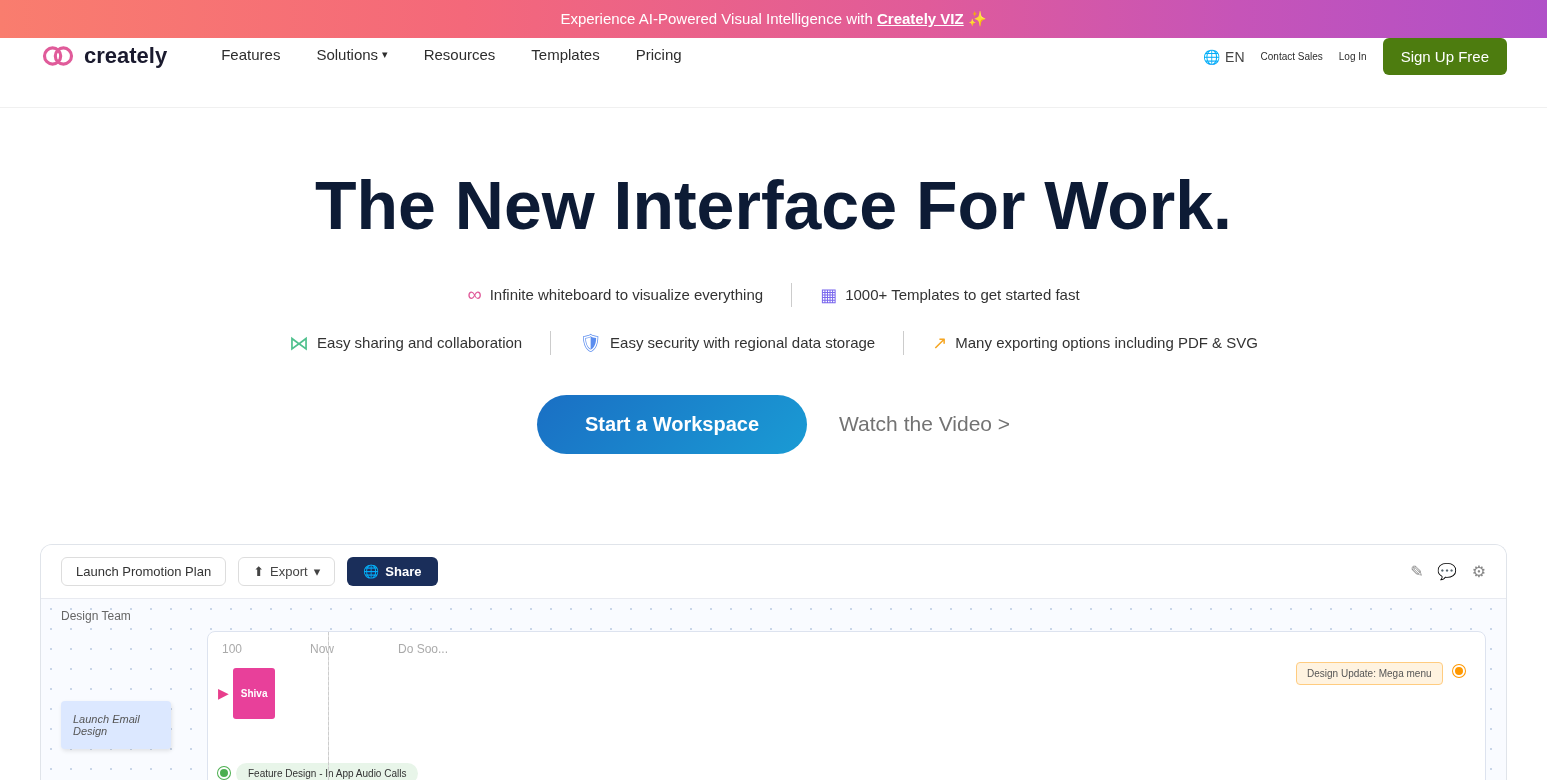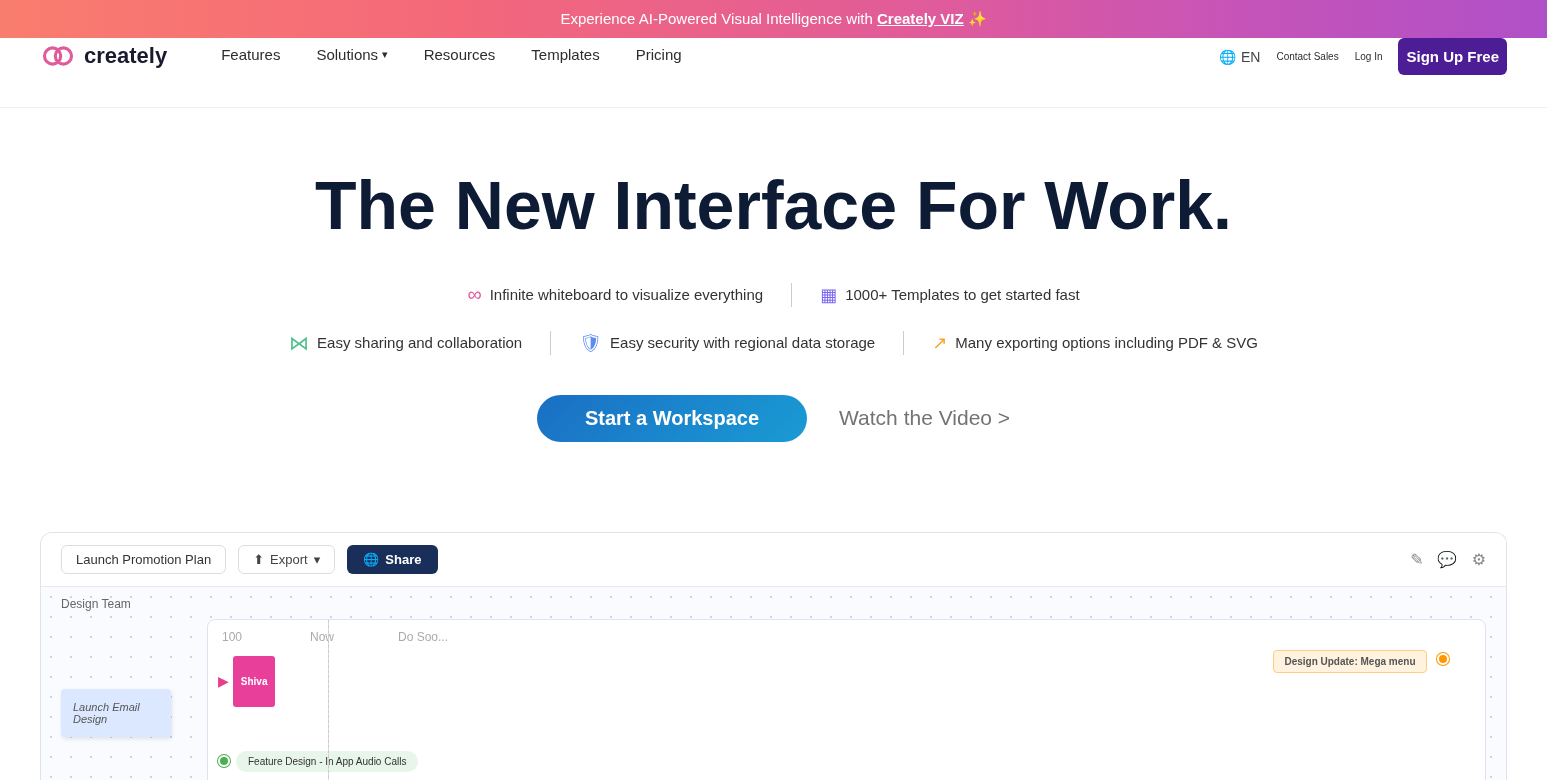--- a/index.html
+++ b/index.html
@@ -71,26 +71,26 @@
       color: #444;
       cursor: pointer;
     }
     .nav-contact, .nav-login {
       font-size: 10px;
       color: #2d2d2d;
       cursor: pointer;
       text-decoration: none;
     }
     .nav-signup {
-      background: #4c1d95;
+      background: #4d7c0f;
       color: white;
-      padding: 10px 8px;
+      padding: 10px 18px;
       border-radius: 6px;
       font-size: 15px;
-      font-weight: 700;
+      font-weight: 400;
       cursor: pointer;
       border: none;
       text-decoration: none;
     }
 
     
     .hero {
       text-align: center;
       padding: 60px 40px 40px;
       background: #fff;
@@ -141,21 +141,21 @@
       display: flex;
       justify-content: center;
       align-items: center;
       gap: 32px;
       margin-bottom: 50px;
     }
     .btn-start {
       background: linear-gradient(135deg, #1a6fc4, #1a9bd4);
       color: white;
       border: none;
-      padding: 12px 48px;
+      padding: 18px 48px;
       border-radius: 50px;
       font-size: 20px;
       font-weight: 700;
       cursor: pointer;
       text-decoration: none;
     }
     .btn-video {
       font-size: 21px;
       color: #737373;
       cursor: pointer;
@@ -371,21 +371,21 @@
             <span style="width:80px;">100</span>
             <span style="width:80px;">Now</span>
             <span>Do Soo...</span>
           </div>
 
           <div style="display:flex; align-items:center; gap:4px; margin-bottom:10px;">
             <span style="color:#e83e8c; font-size:14px;">▶</span>
             <span class="shiva-badge">Shiva</span>
           </div>
 
-          <div style="position:absolute; right:36px; top:30px;font-weight:bold;">
+          <div style="position:absolute; right:20px; top:30px;">
             <div style="background:#fff3e0; border:1px solid #ffcc80; border-radius:4px; padding:5px 10px; font-size:10px; color:#555; display:inline-block;">Design Update: Mega menu</div>
             <div style="display:inline-flex; align-items:center; margin-left:6px;">
               <div style="width:12px; height:12px; border-radius:50%; background:#ff9800; border:2px solid white; box-shadow:0 0 0 1px #ff9800;"></div>
             </div>
           </div>
 
           <div style="display:flex; align-items:center; gap:6px; margin-top:40px; margin-bottom:10px;">
             <div style="width:12px;height:12px;border-radius:50%;background:#4caf50;border:2px solid white;box-shadow:0 0 0 1px #4caf50;"></div>
             <div style="background:#e8f5e9; border-radius:14px; padding:5px 12px; font-size:10px; color:#333;">Feature Design - In App Audio Calls</div>
           </div>

